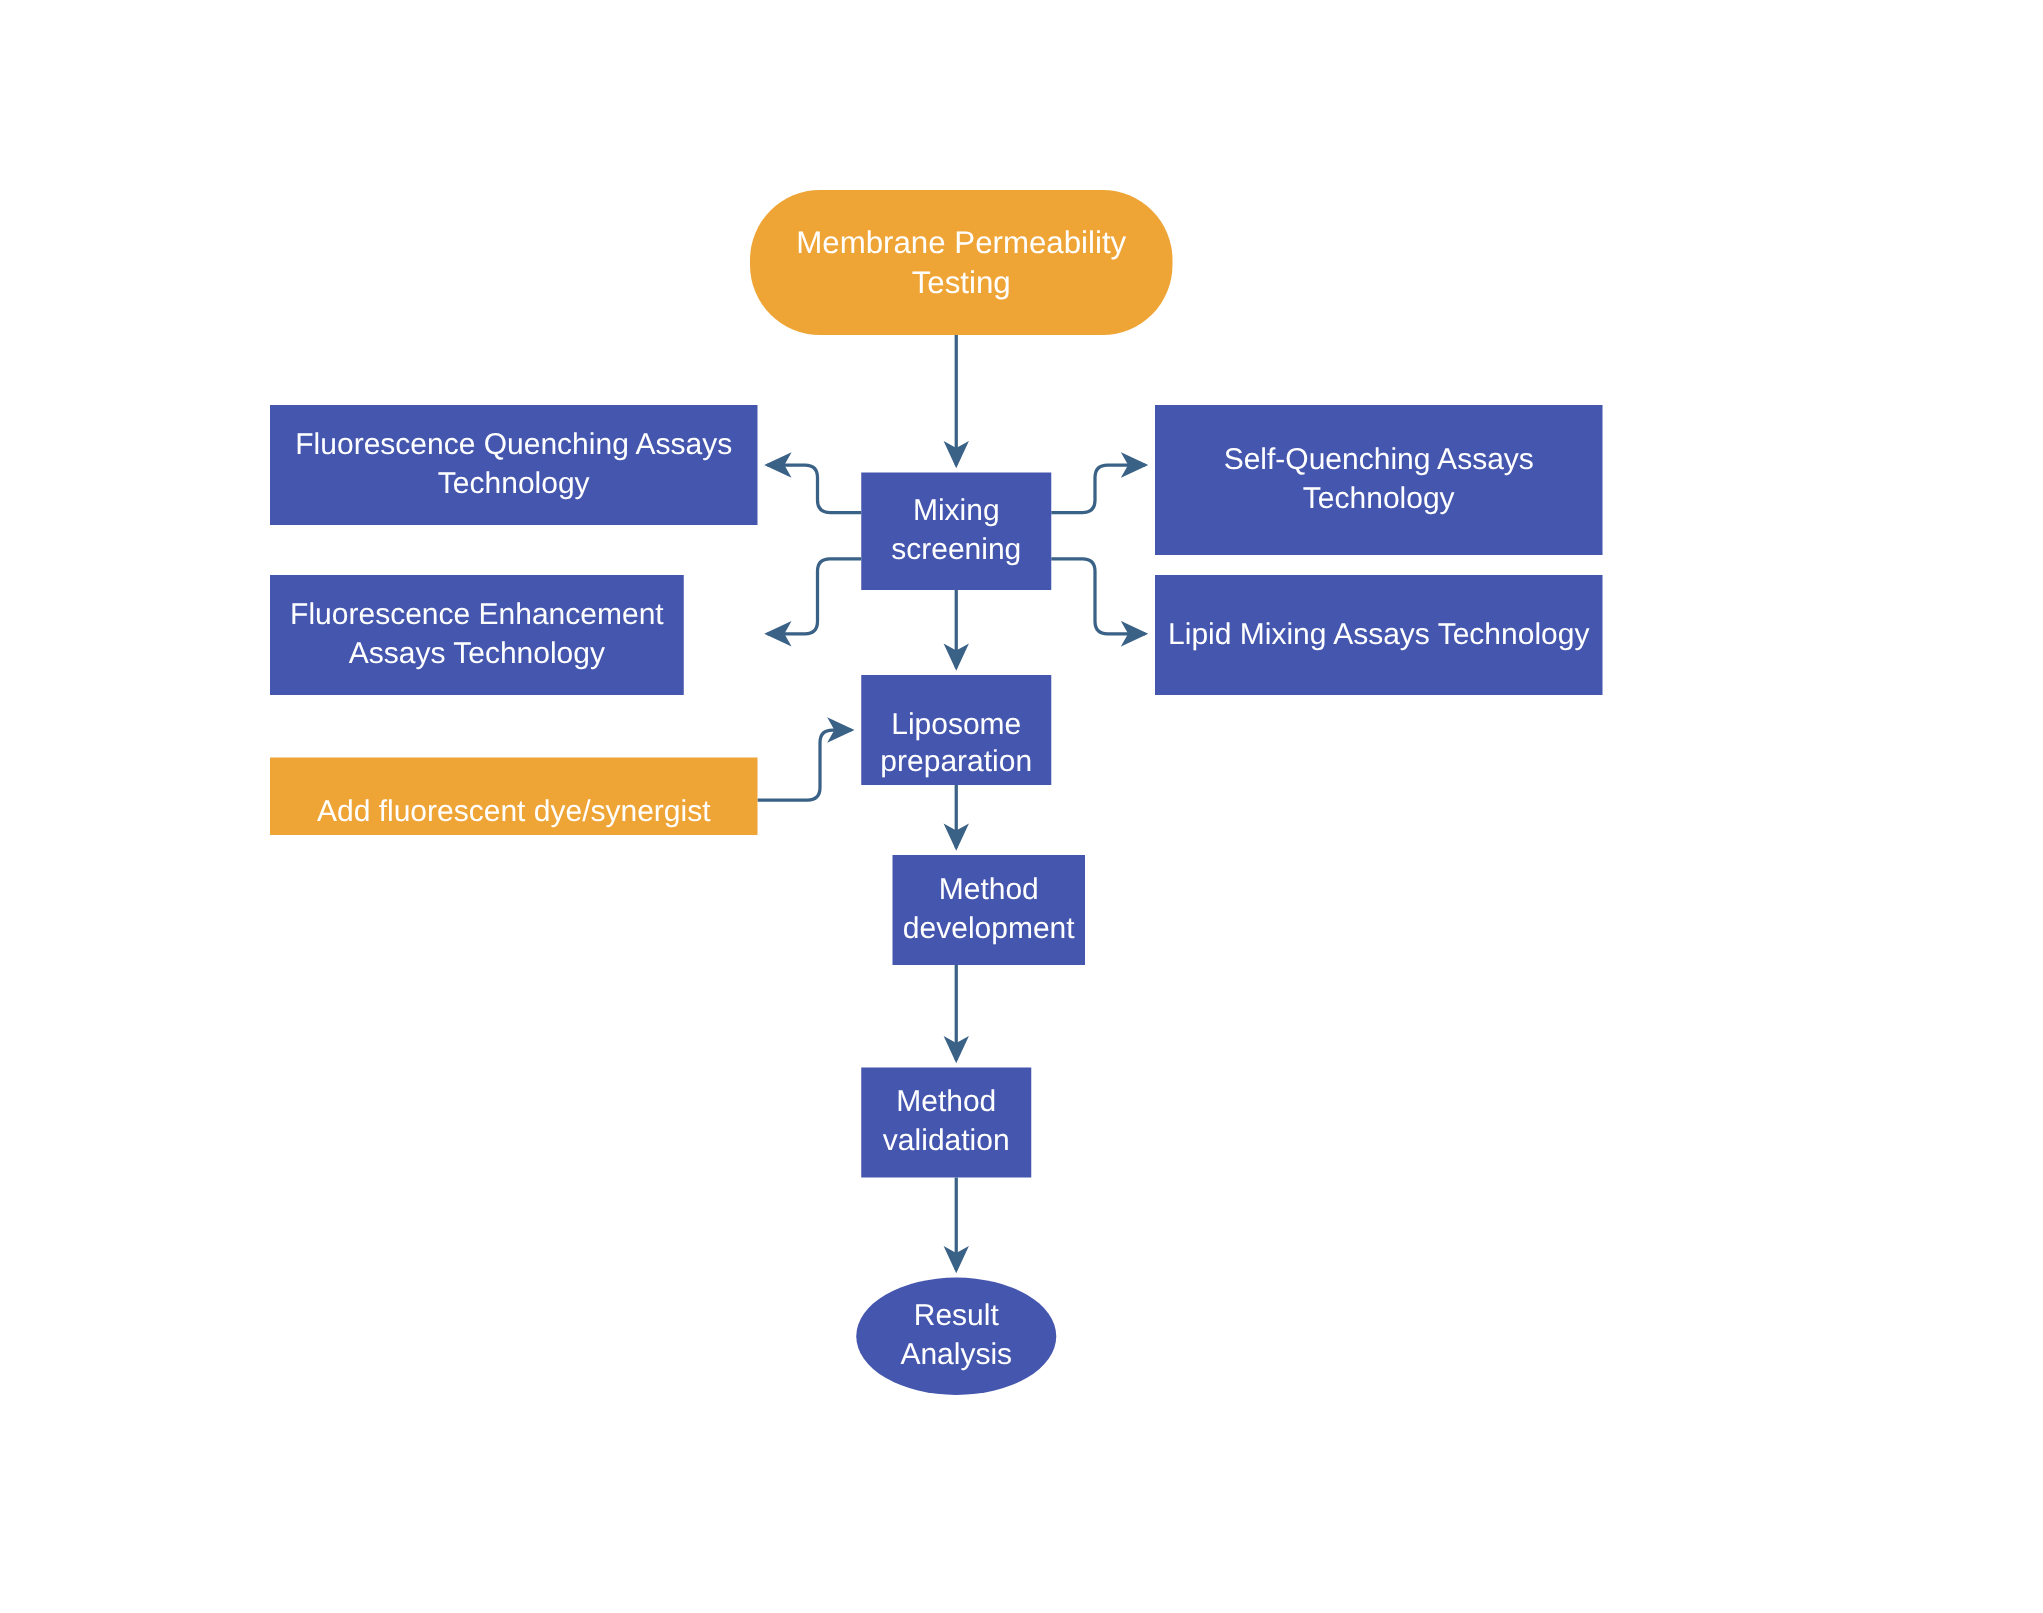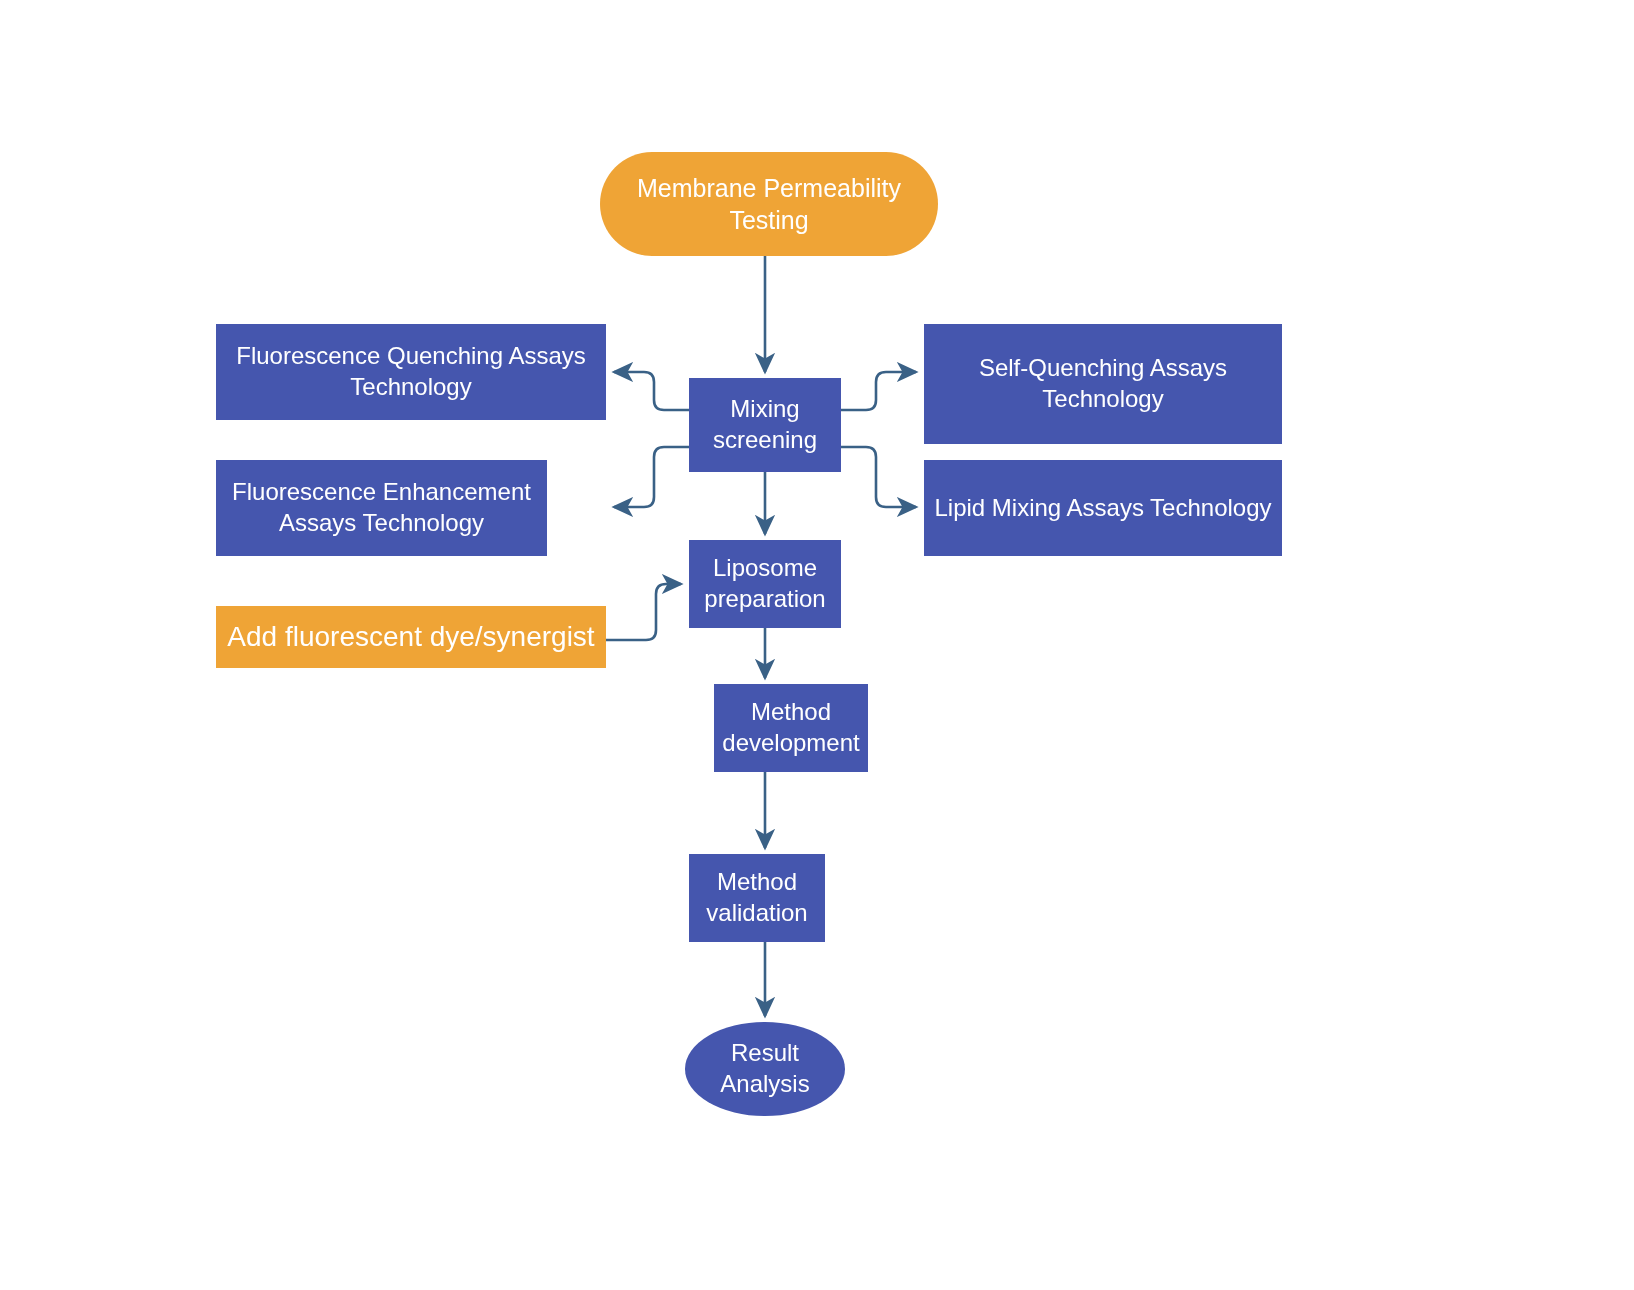--- a/index.html
+++ b/index.html
@@ -47,28 +47,28 @@
   .capsule {
     background: #EFA436;
     border-radius: 56px;
   }
   .ellipse {
     background: #4556AE;
     border-radius: 50%;
   }
 
   
-  .n-root      { left:600px;  top:152px;  width:338px; height:104px; font-size:25px; }
+  .n-root      { left:600px;  top:152px;  width:338px; height:116px; font-size:25px; }
   .n-screening { left:689px;  top:378px;  width:152px; height:94px;  font-size:24px; }
   .n-left1     { left:216px;  top:324px;  width:390px; height:96px;  font-size:24px; }
   .n-left2     { left:216px;  top:460px;  width:331px; height:96px;  font-size:24px; }
   .n-right1    { left:924px;  top:324px;  width:358px; height:120px;  font-size:24px; }
   .n-right2    { left:924px;  top:460px;  width:358px; height:96px;  font-size:24px; }
-  .n-dye       { left:216px;  top:606px;  width:390px; height:62px;  font-size:28px; }
-  .n-liposome  { left:689px;  top:540px;  width:152px; height:88px;  font-size:24px; }
+  .n-dye       { left:216px;  top:606px;  width:390px; height:62px;  font-size:24px;align-items:flex-end; }
+  .n-liposome  { left:689px;  top:540px;  width:152px; height:88px;  font-size:24px;align-items:flex-end; }
   .n-develop   { left:702px;  top:684px;  width:154px; height:88px;  font-size:24px;margin-left:12px; }
   .n-validate  { left:689px;  top:854px;  width:136px; height:88px;  font-size:24px; }
   .n-result    { left:685px;  top:1022px; width:160px; height:94px;  font-size:24px; }
 </style>
 </head>
 <body>
 
 <div id="canvas">
 
   <svg id="wires" viewBox="0 0 1634 1290" width="1634" height="1290" aria-hidden="true">

